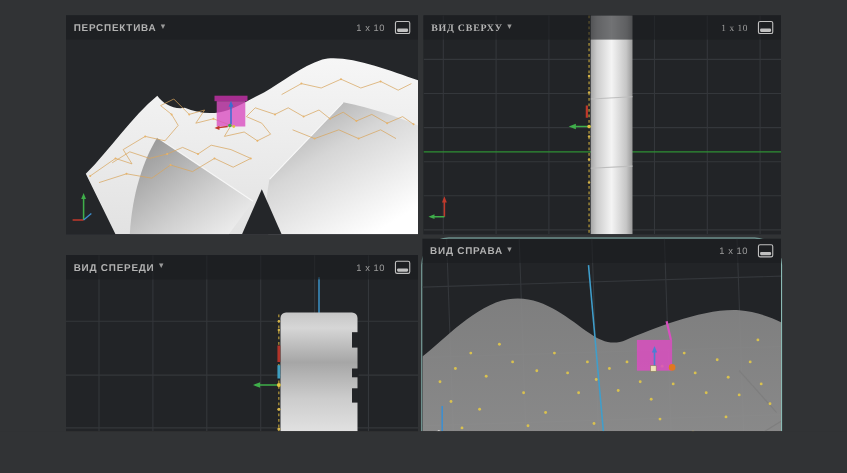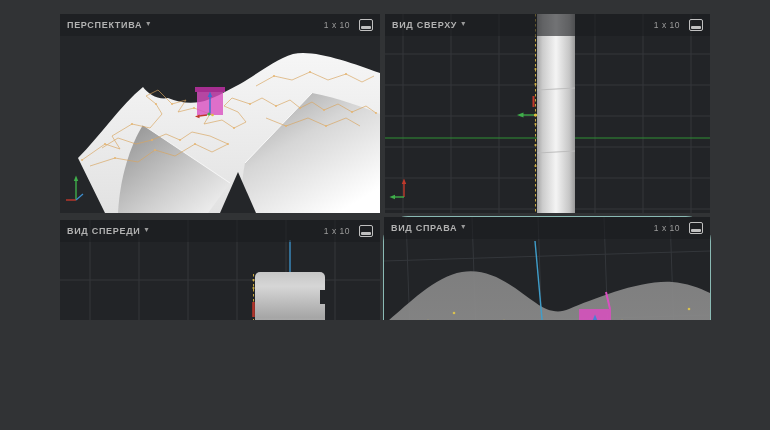--- a/index.html
+++ b/index.html
@@ -1,23 +1,23 @@
 <!DOCTYPE html>
 <html style="--outer-bg: #313335; --viewport-bg: #232528; --grid-line: #34373b; --header-text: #b2b2b2; --active-border: #8abab4; --toolpath-orange: #d8a55e; --gizmo-pink: #d94fc0; --gizmo-magenta: #a62e90; --axis-green: #3fae4a; --axis-red: #c0392b; --axis-blue: #3d8fd0; --construction-yellow: #c8a83c; --work-line-green: #2e8f35; --points-yellow: #d9c14f; --selection-cyan: #3f9ecb; --model-light: #f2f2f2; --model-gray: #8d8d8d;"><head>
 <meta charset="utf-8">
 <style>
   html,body{margin:0;padding:0;}
   body{background:var(--outer-bg,#313335);font-family:"Liberation Sans","DejaVu Sans",sans-serif;}
-  .stage{position:relative;width:770px;height:320px;overflow:hidden;background:var(--outer-bg,#313335);}
+  .stage{position:relative;width:770px;height:392px;overflow:hidden;background:var(--outer-bg,#313335);}
   .viewport{position:absolute;background:var(--viewport-bg,#232528);}
   .viewport svg{position:absolute;left:0;top:0;display:block;}
   .viewport.active{border:1px solid var(--active-border,#8abab4);}
   #vp-perspective{left:60px;top:14px;width:320px;height:199px;}
-  #vp-top{left:385px;top:14px;width:325px;height:199px;}
-  #vp-front{left:60px;top:220px;width:320px;height:199px;text-align:center;}
+  #vp-top{left:385px;top:14px;width:325px;height:199px;font-family:Liberation Serif, serif;}
+  #vp-front{left:60px;top:232px;width:320px;height:199px;text-align:center;}
   #vp-right{left:383px;top:216px;width:326px;height:203px;border-radius:25px;}
   .vp-header{position:absolute;top:0;left:0;right:0;height:22px;display:flex;align-items:center;
     padding:0 7px;z-index:2;background:rgba(26,28,31,0.6);}
   .vp-menu{display:flex;align-items:center;gap:4px;cursor:pointer;}
   .vp-label{font-size:9px;font-weight:bold;letter-spacing:.7px;color:var(--header-text,#b2b2b2);}
   .vp-caret{font-size:8px;color:#9a9a9a;line-height:1;transform:translateY(-1px);}
   .vp-spacer{flex:1;}
   .vp-scale{font-size:8.5px;color:#9c9c9c;letter-spacing:.5px;margin-right:9px;}
   .vp-maximize{width:12px;height:10px;border:1px solid #c0c0c0;border-radius:2px;position:relative;cursor:pointer;flex:0 0 auto;}
   .vp-maximize::after{content:"";position:absolute;left:1px;right:1px;bottom:1px;height:3px;background:#c0c0c0;border-radius:1px;}

